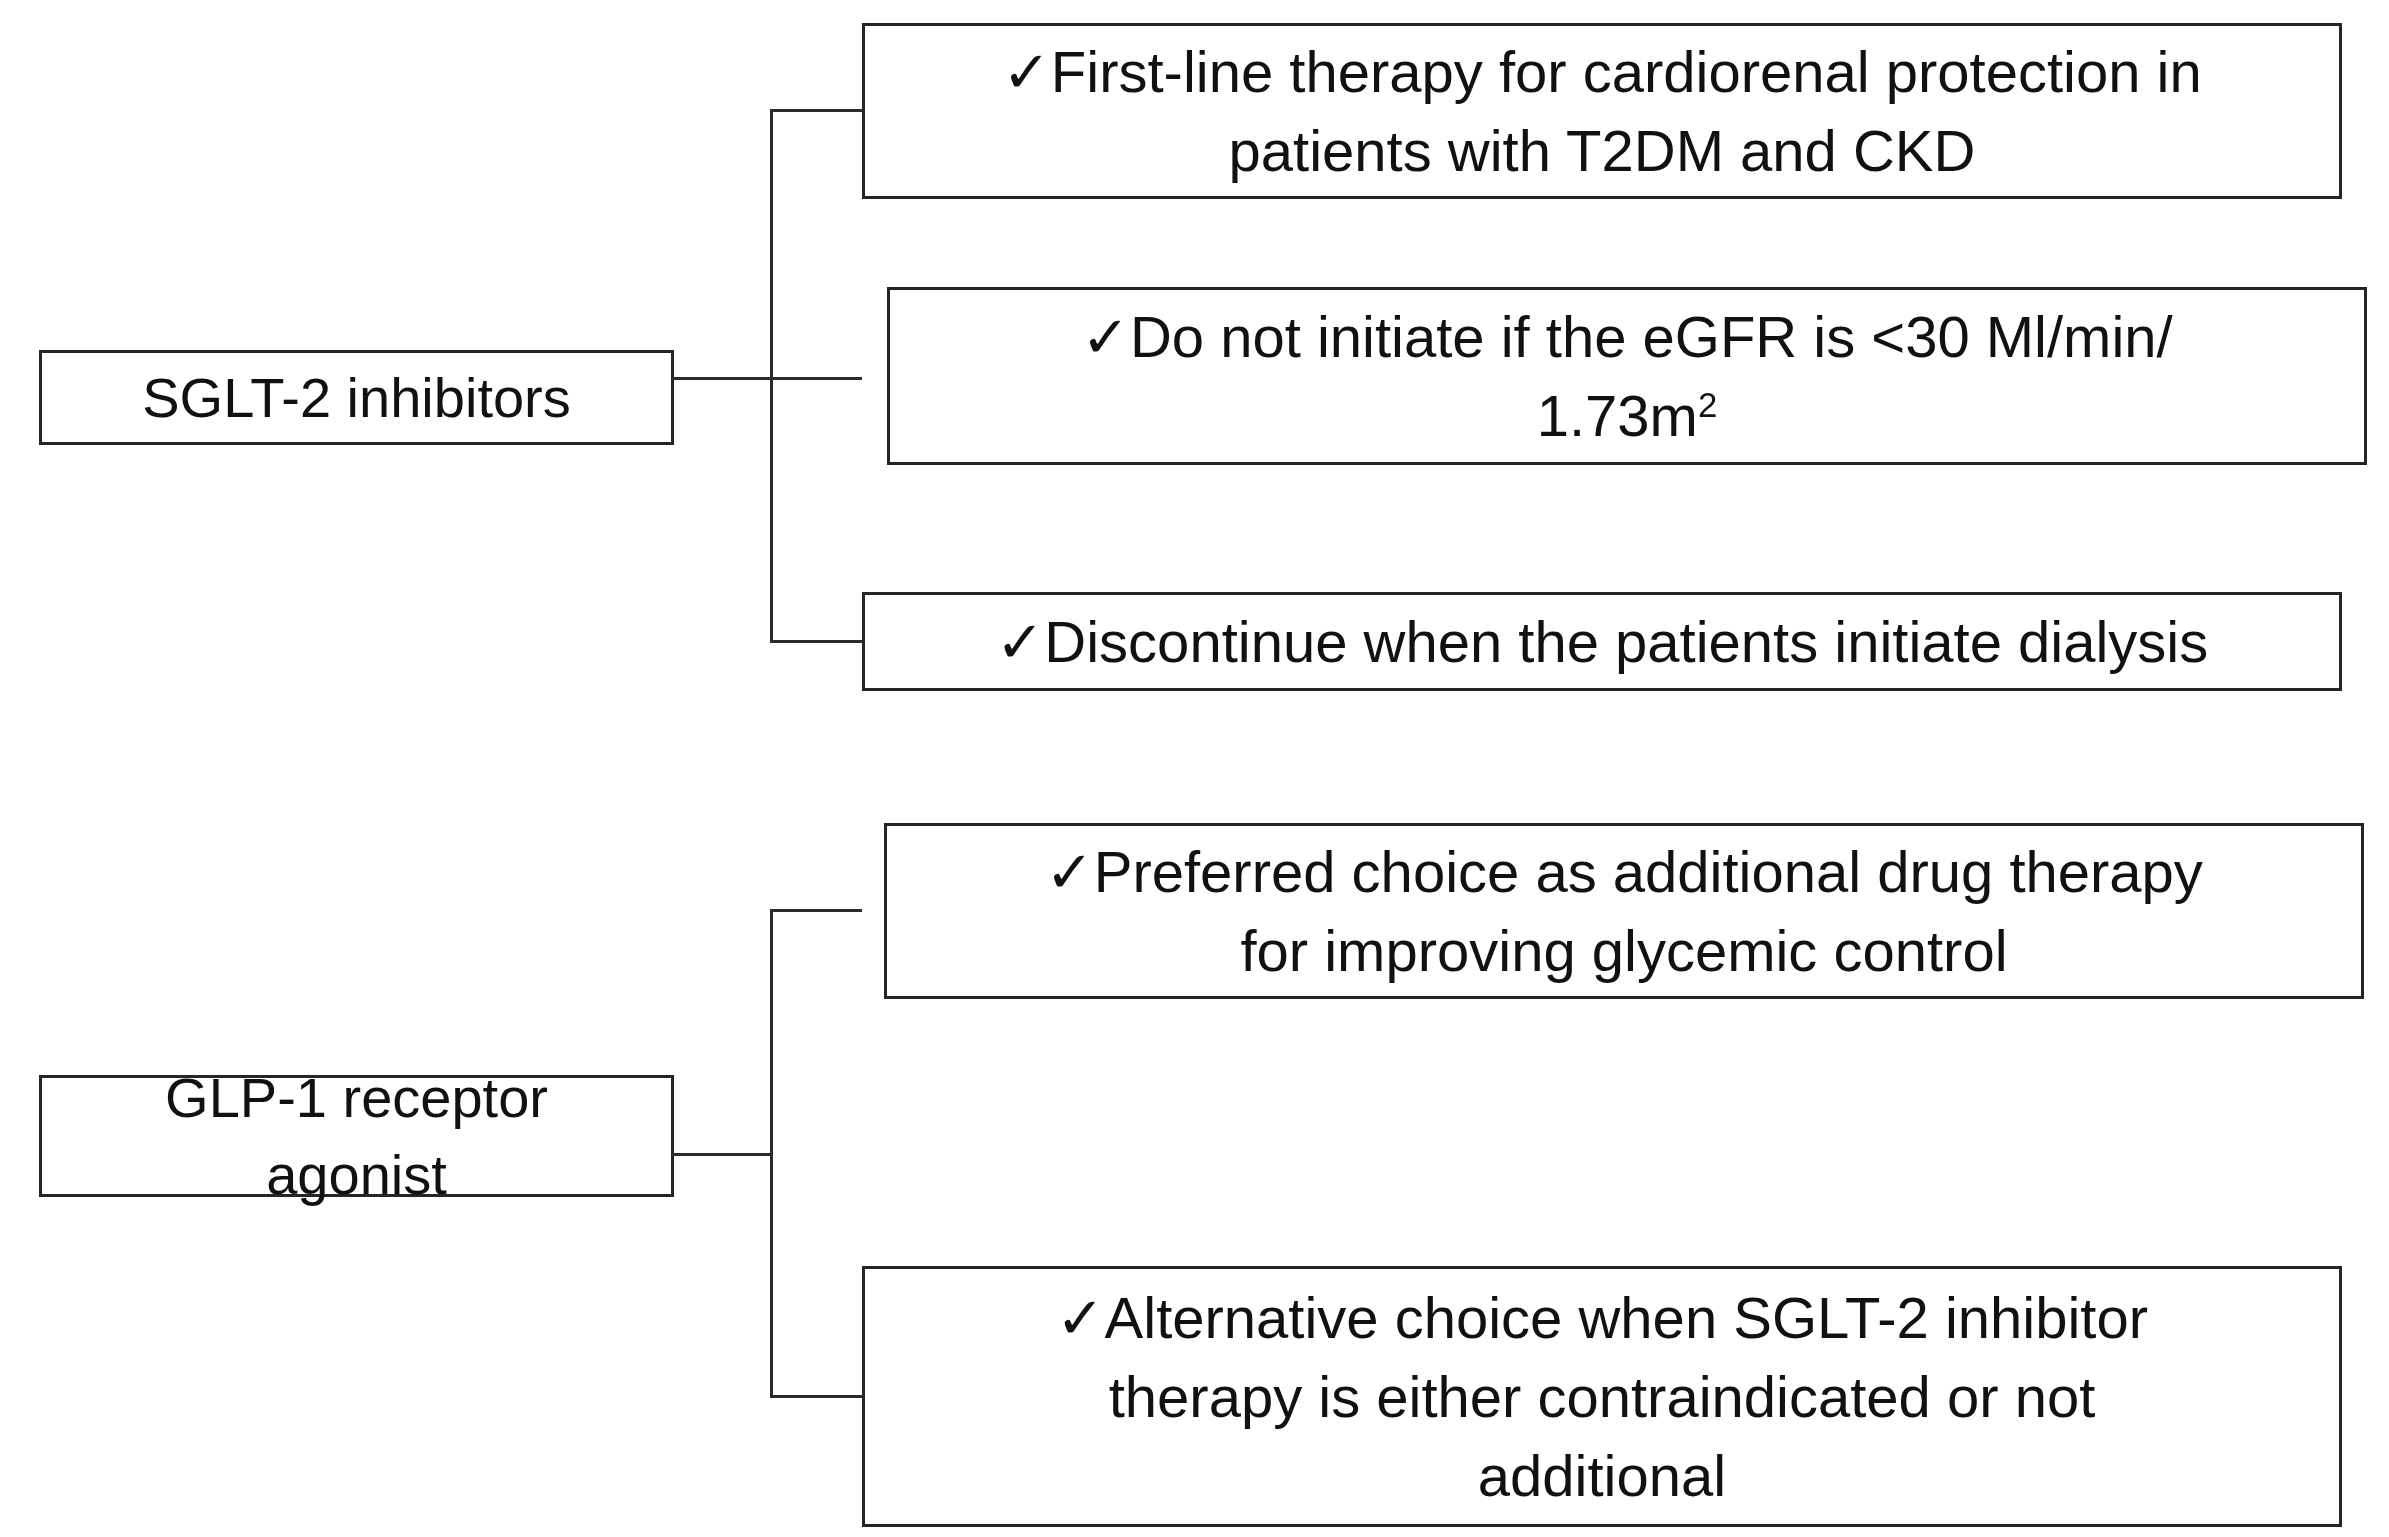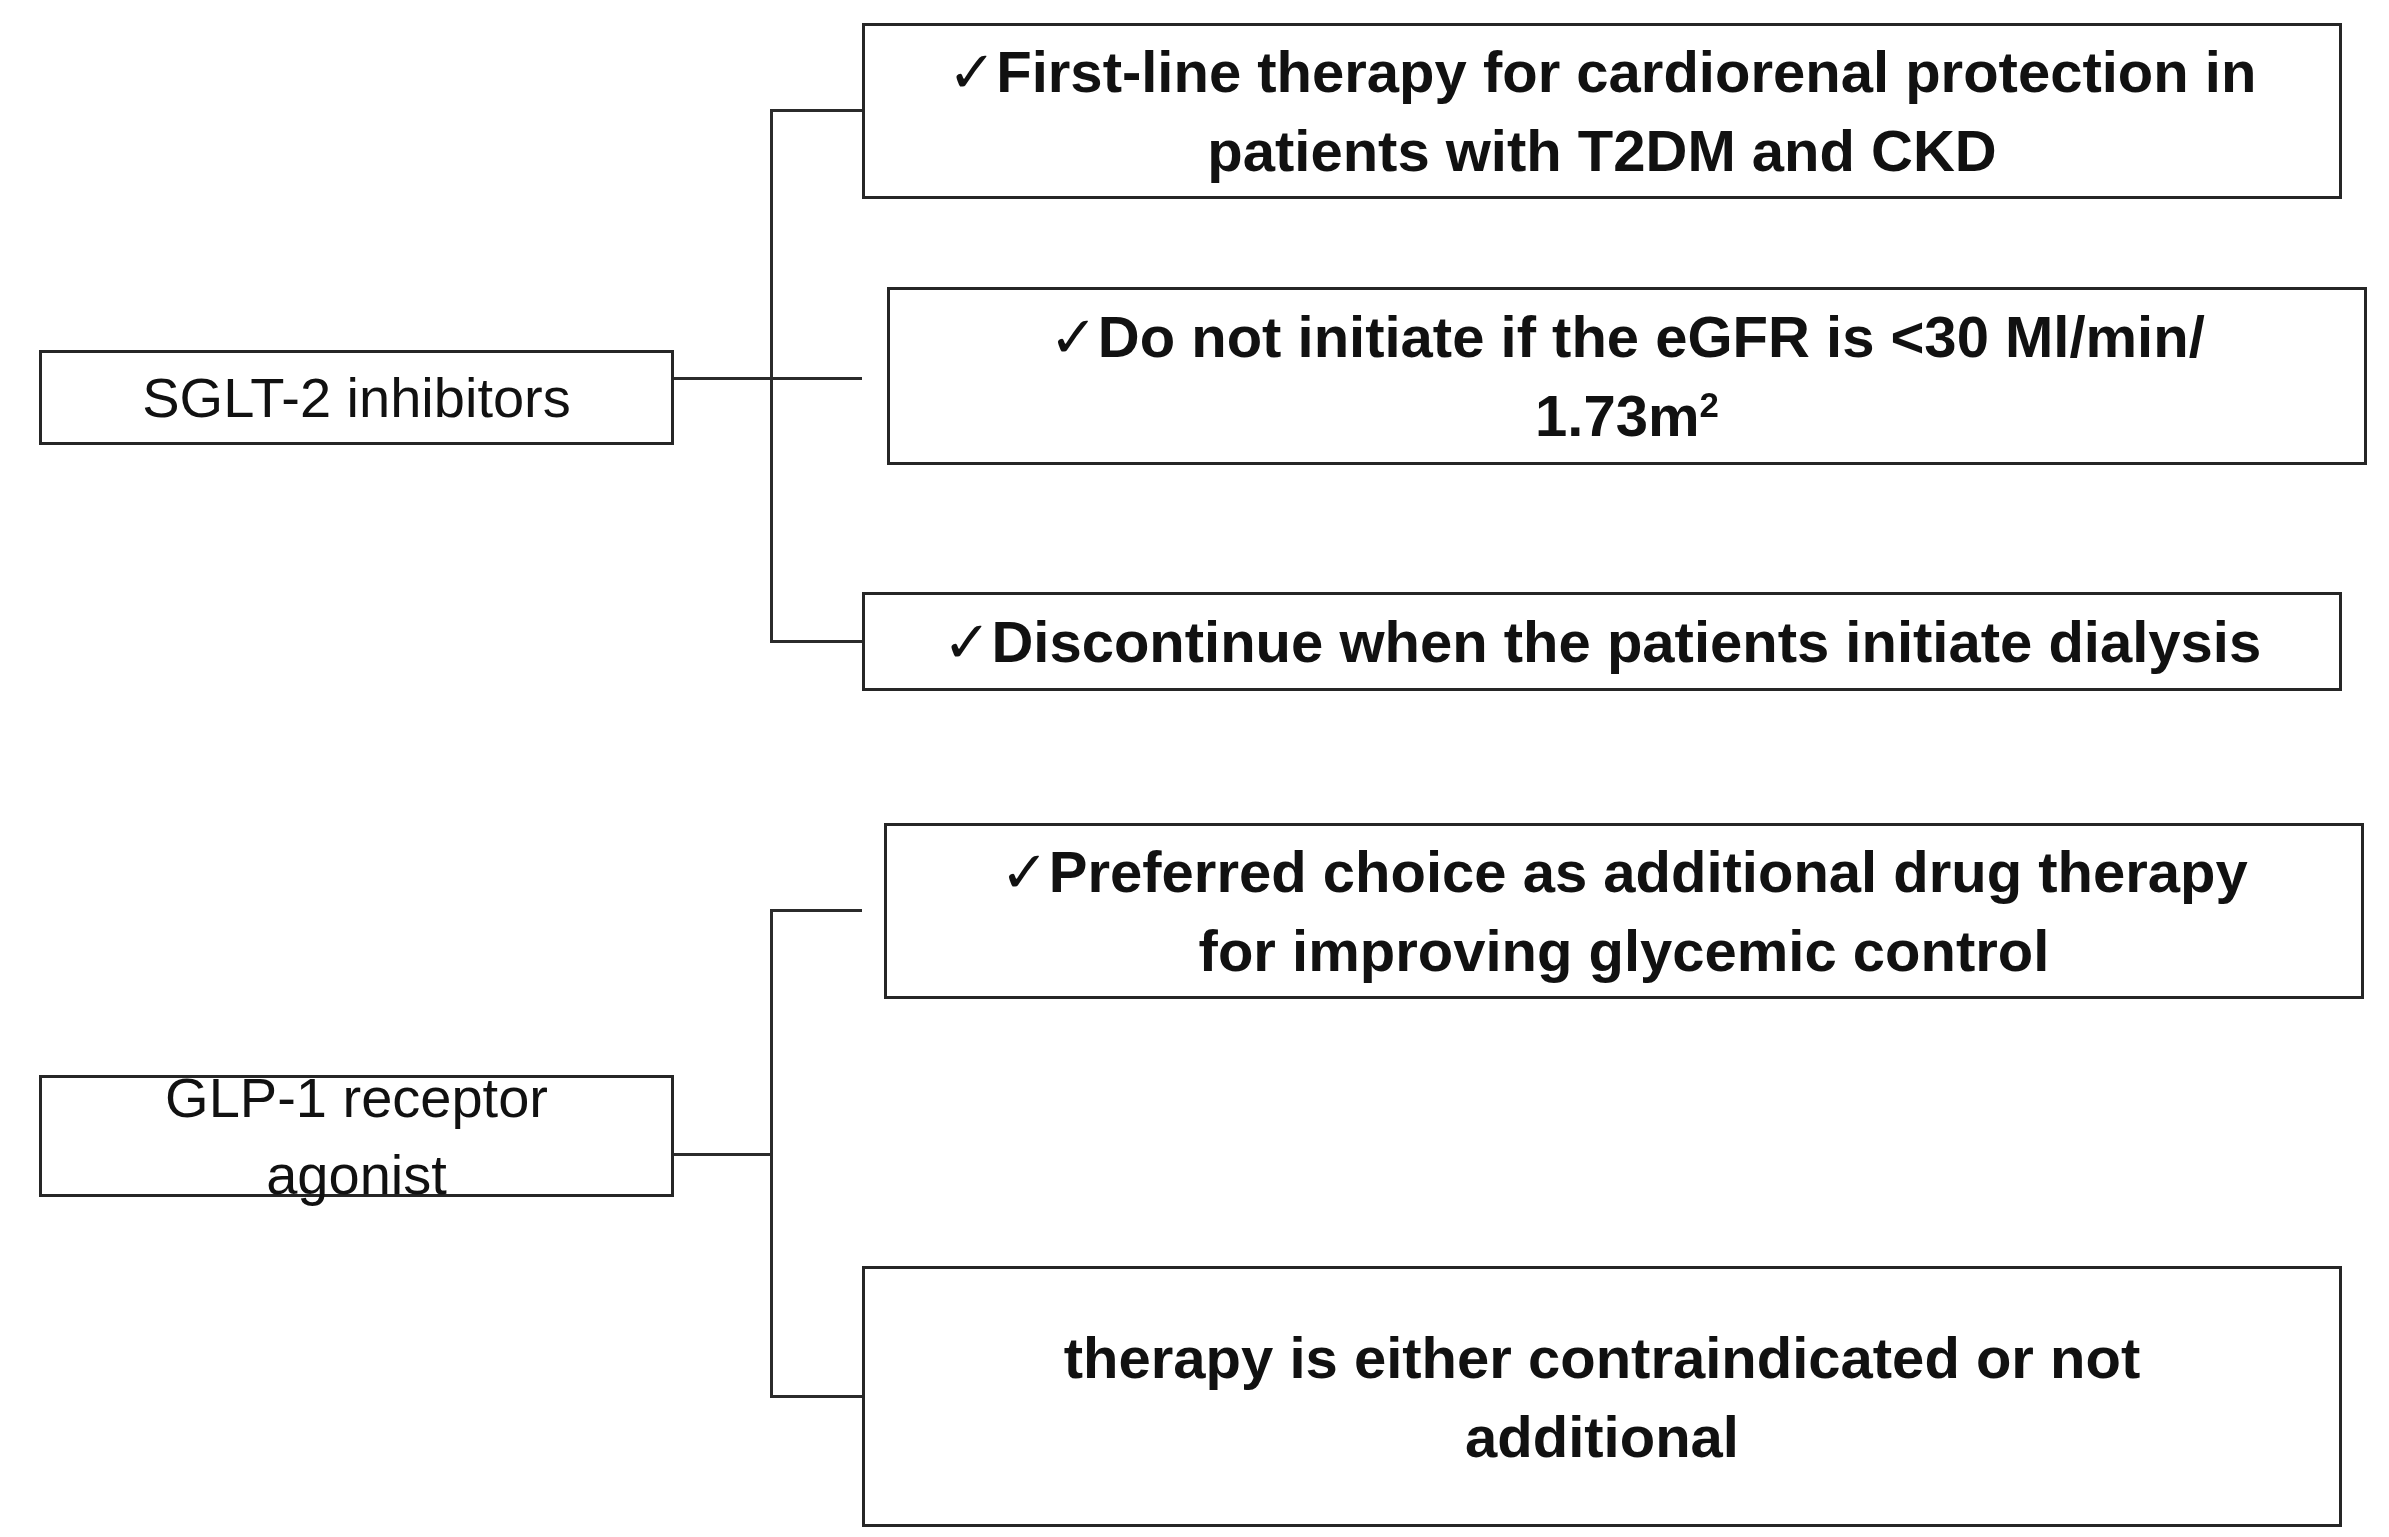--- a/index.html
+++ b/index.html
@@ -25,21 +25,20 @@
     flex-direction: column;
     align-items: center;
     justify-content: center;
     text-align: center;
   }
   .right-box {
     left: 862px;
     width: 1480px;
     font-size: 58px;
     line-height: 79px;
-    font-weight: bold;
   }
   .left-box {
     left: 39px;
     width: 635px;
     font-size: 56px;
     line-height: 77px;
   }
   .bline { white-space: nowrap; }
   .bline sup {
     font-size: 0.6em;
@@ -112,18 +111,19 @@
   <div class="vline" id="line-b-vert"></div>
   <div class="hline" id="line-b-br1"></div>
   <div class="hline" id="line-b-br2"></div>
 
   <div class="box right-box" id="box-b1">
     <div class="bline">✓Preferred choice as additional drug therapy</div>
     <div class="bline">for improving glycemic control</div>
   </div>
 
   <div class="box right-box" id="box-b2">
+    <div class="bline">✓Alternative choice when SGLT-2 inhibitor</div>
     <div class="bline">therapy is either contraindicated or not</div>
     <div class="bline">additional</div>
   </div>
 
 </div>
 
 
 </body></html>

